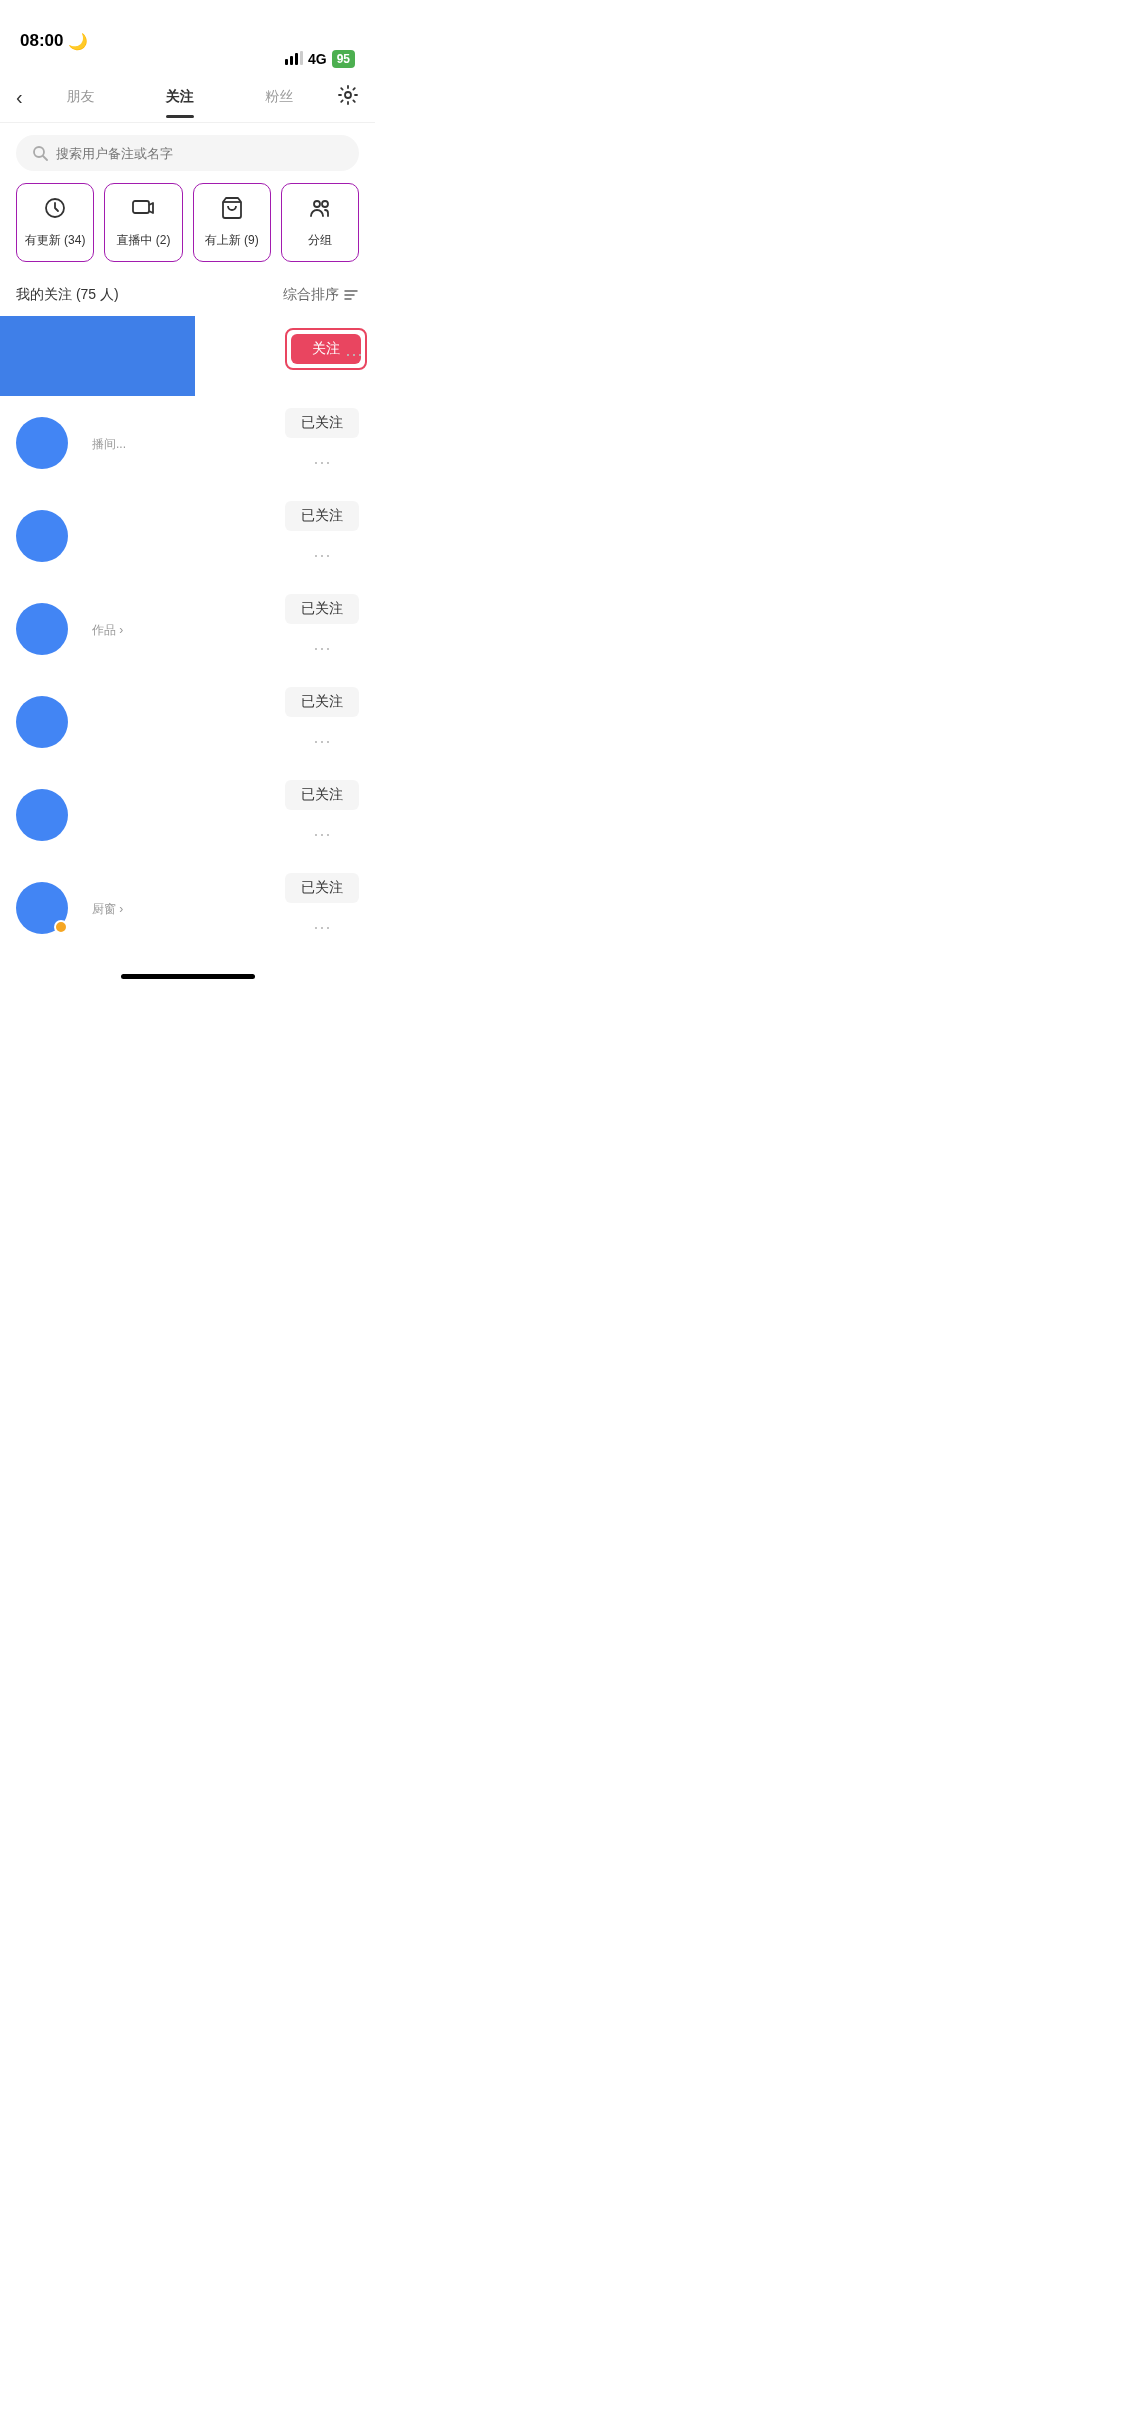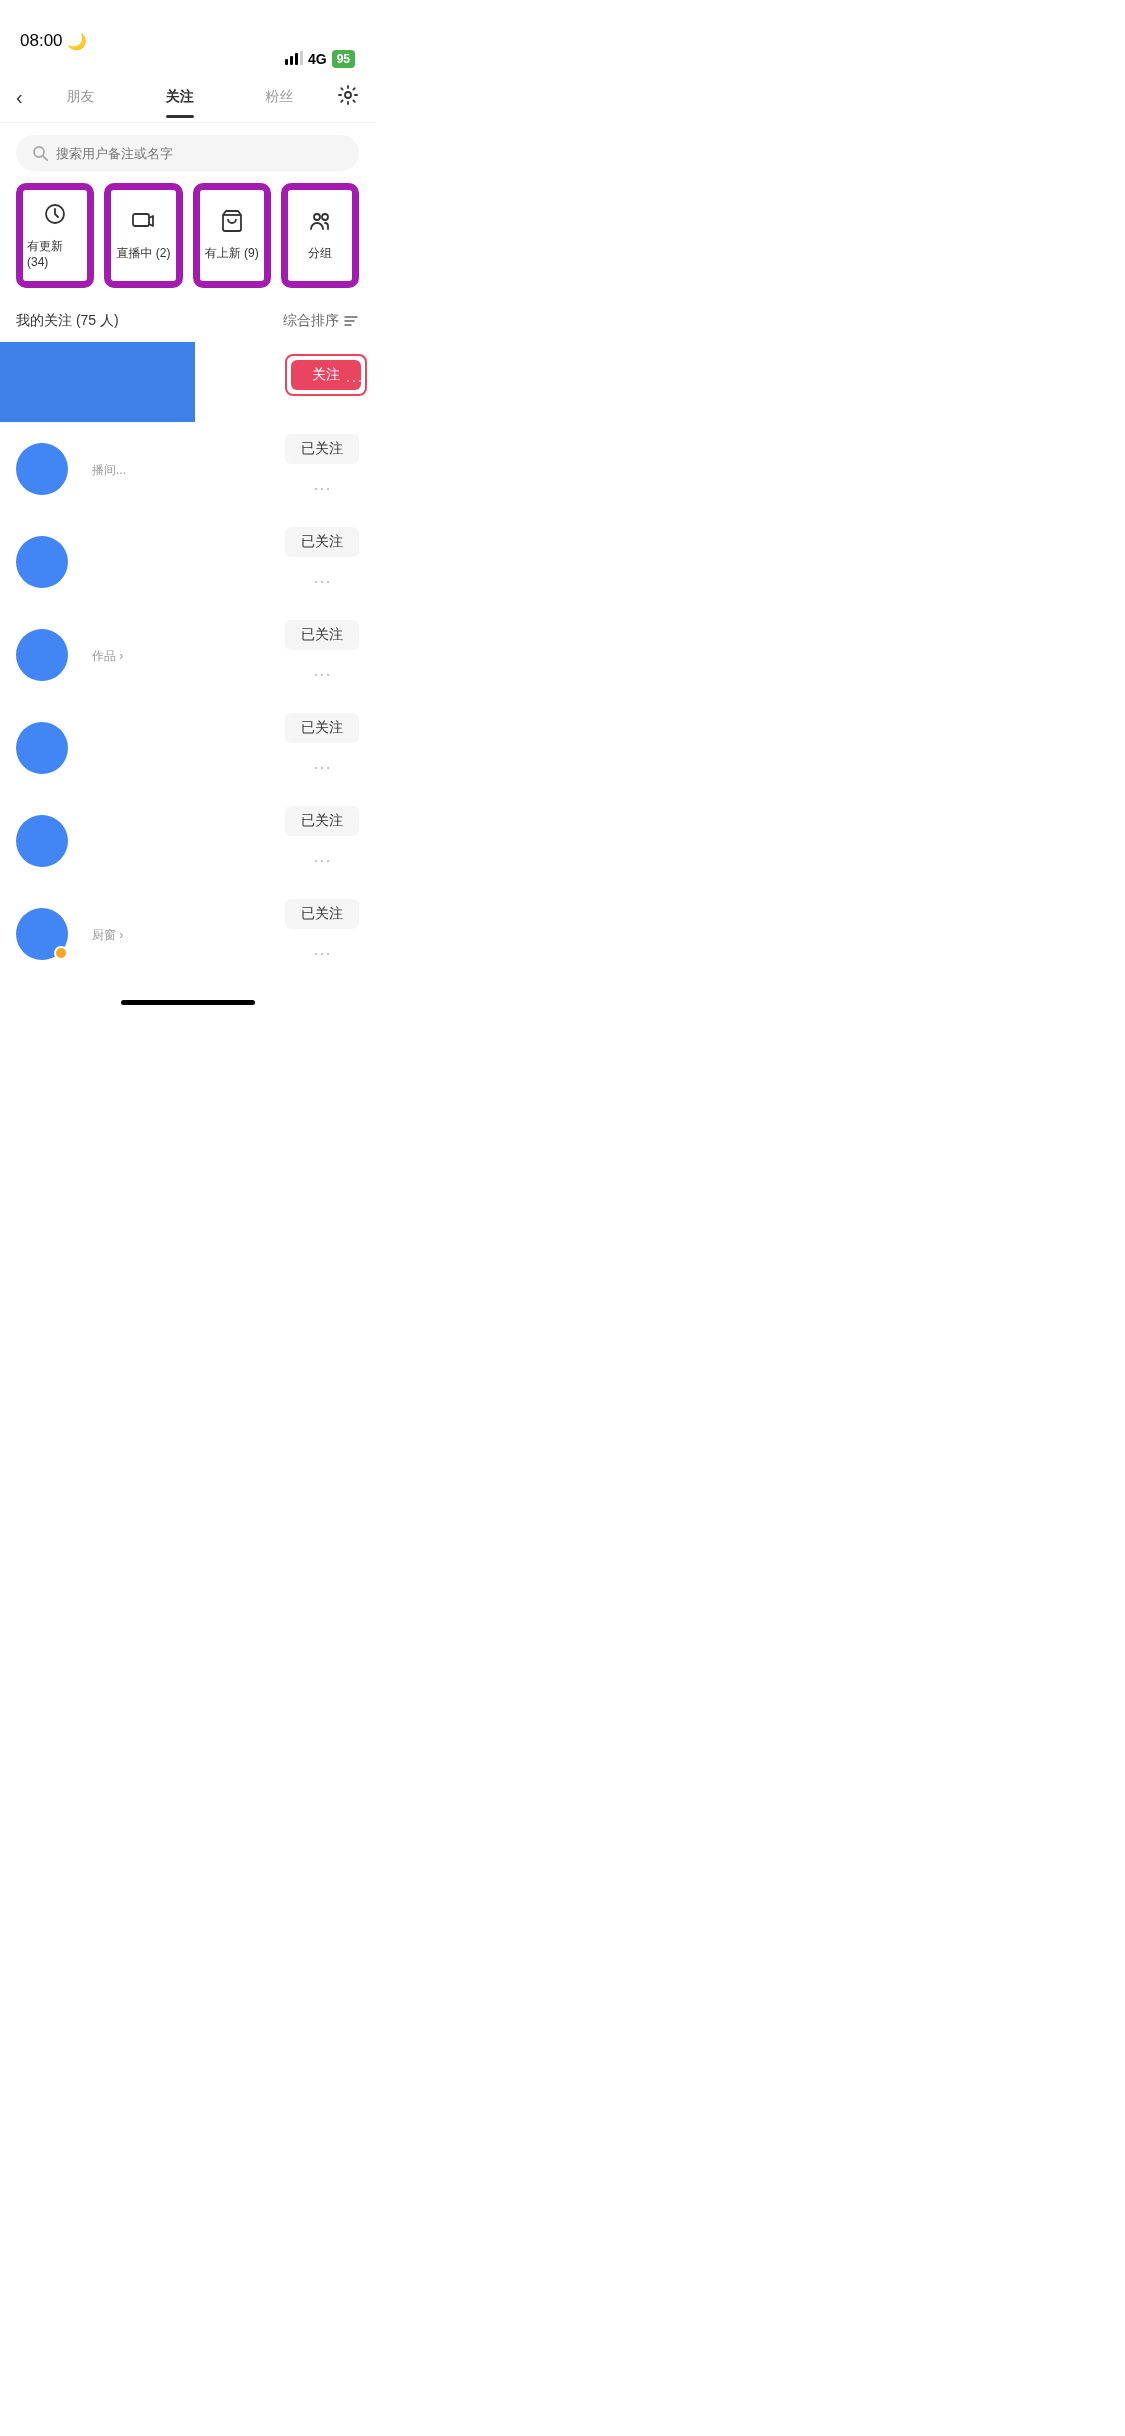--- a/index.html
+++ b/index.html
@@ -17,21 +17,21 @@
     
     .status-bar {
       display: flex;
       justify-content: space-between;
       align-items: center;
       padding: 14px 20px 8px;
       background: #fff;
     }
     .status-time {
       font-size: 17px;
-      font-weight: 400;
+      font-weight: 700;
       color: #000;
     }
     .status-icons {
       display: flex;
       align-items: center;
       gap: 5px;
       margin-top: 36px;
     }
     .battery-icon {
       display: flex;
@@ -109,21 +109,21 @@
 
     
     .filter-cards {
       display: flex;
       gap: 10px;
       padding: 0 16px 16px;
     }
     .filter-card {
       flex: 1;
       background: #fff;
-      border: 7px solid #a21caf;
+      border: 1px solid #a21caf;
       border-radius: 10px;
       display: flex;
       flex-direction: column;
       align-items: center;
       justify-content: center;
       padding: 12px 4px;
       cursor: pointer;
     }
     .filter-card .icon {
       font-size: 22px;

